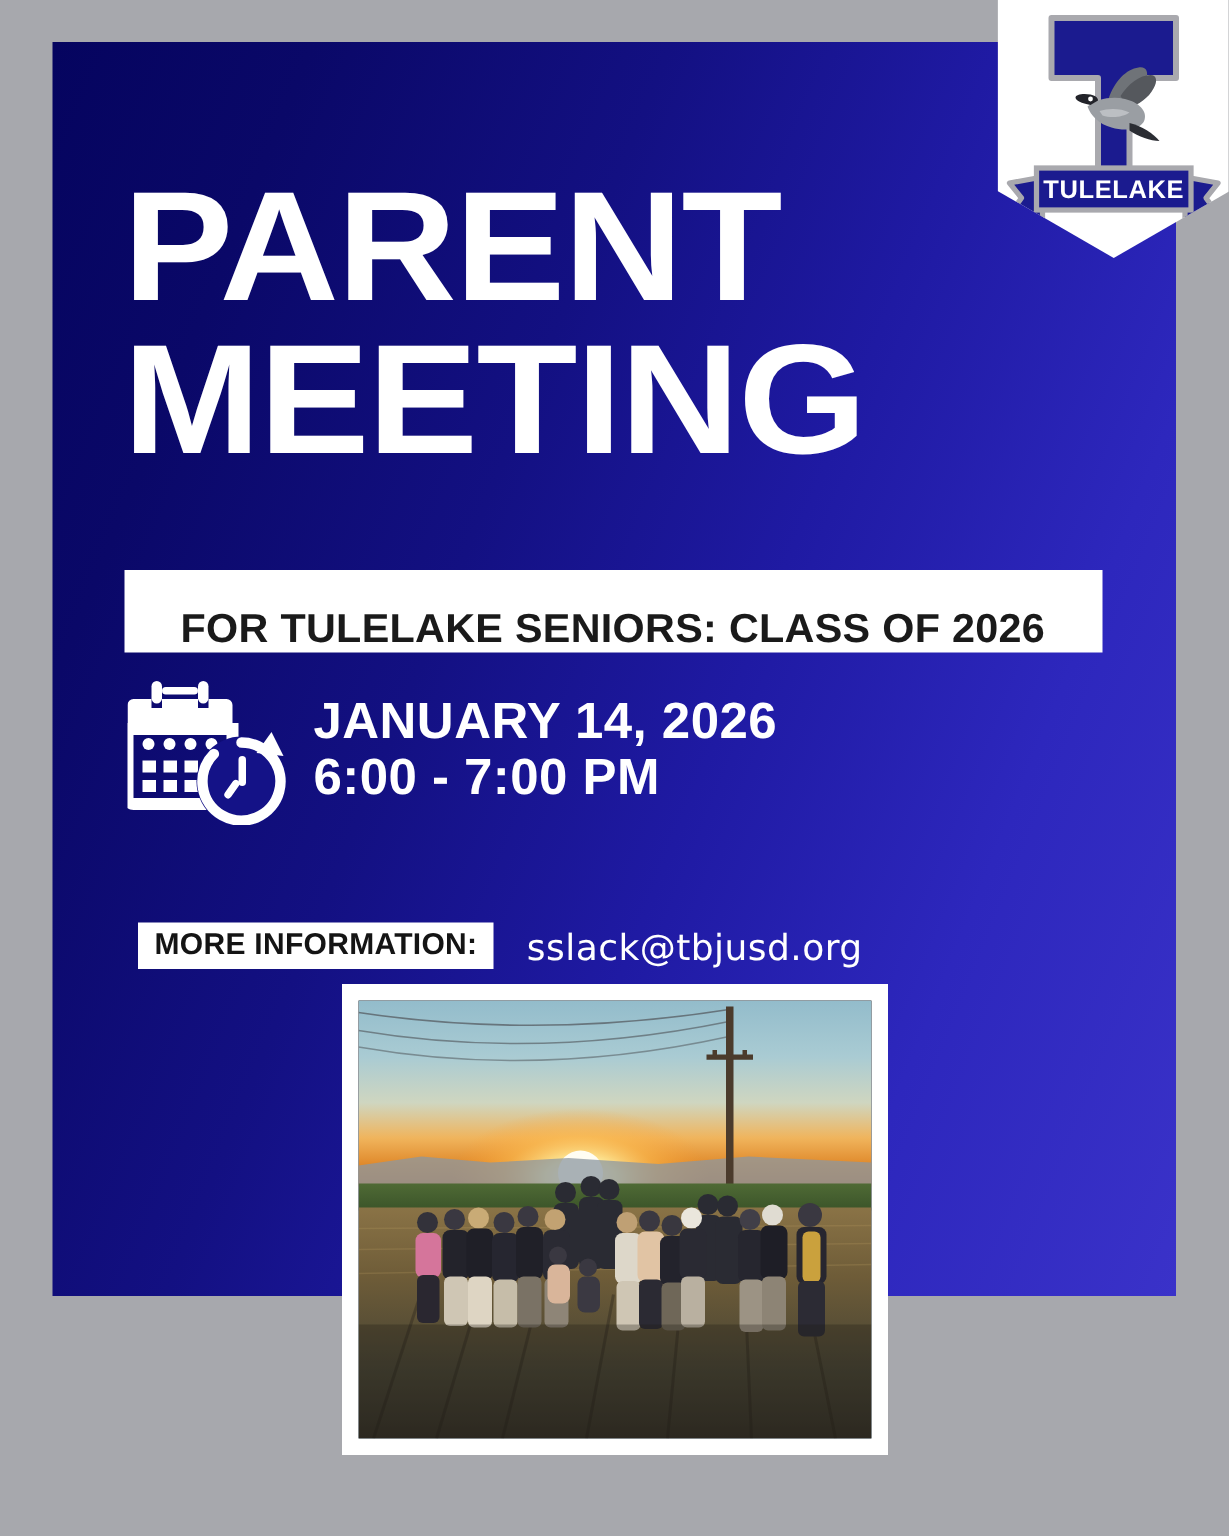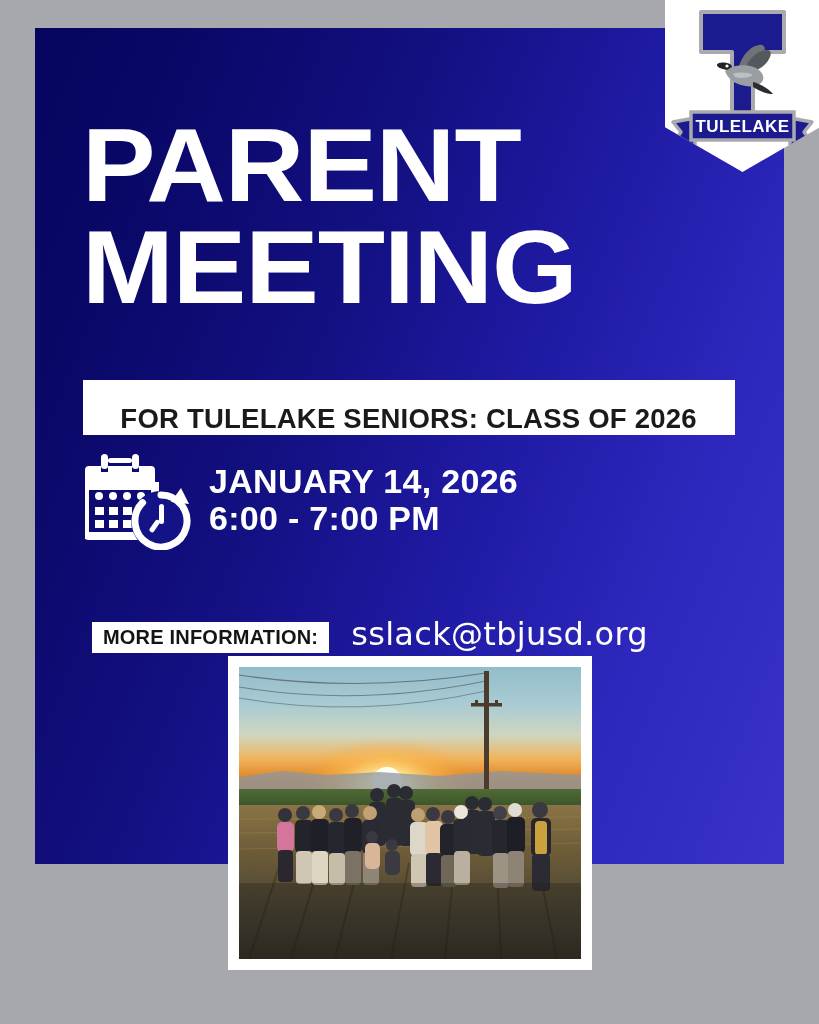--- a/index.html
+++ b/index.html
@@ -156,21 +156,21 @@
     font-weight: bold;
     font-size: 20px;
     letter-spacing: 0.2px;
     white-space: nowrap;
   }
   .email-text {
     margin-left: 22px;
     color: #ffffff;
     font-family: "DejaVu Sans", sans-serif;
     font-weight: 400;
-    font-size: 32px;
+    font-size: 24px;
     letter-spacing: 0.3px;
     white-space: nowrap;
   }
 
   
   .photo-frame {
     position: absolute;
     left: 193px;
     top: 628px;
     width: 364px;

